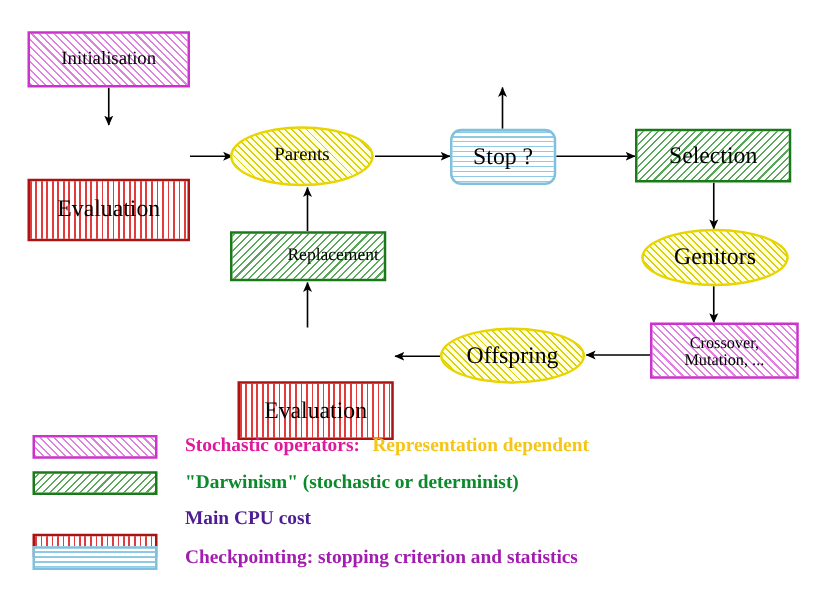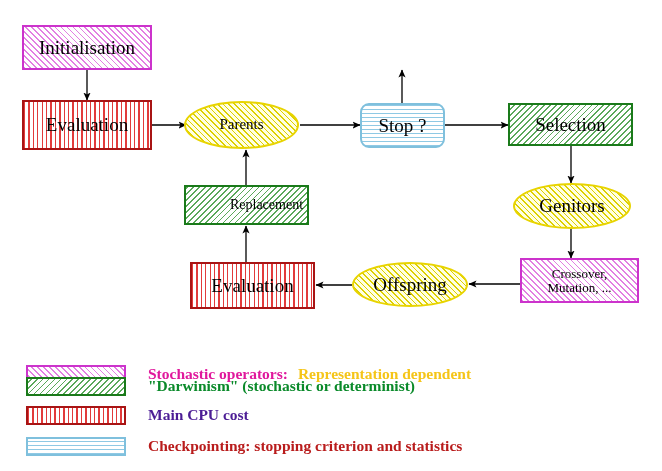--- a/index.html
+++ b/index.html
@@ -28,20 +28,21 @@
     border:2px solid #1a7a1a;
     background-color:#ffffff;
     background-image:repeating-linear-gradient(-45deg,
        #5aa85a 0px,#5aa85a 1.2px,#ffffff 1.2px,#ffffff 4.2px);
   }
   .hatch-red{
     border:2px solid #a81414;
     background-color:#ffffff;
     background-image:repeating-linear-gradient(90deg,
        #e23b3b 0px,#e23b3b 1.3px,#ffffff 1.3px,#ffffff 4.4px);
+    margin-top:43px;
   }
   .hatch-blue{
     border:2px solid #7fc0dd;
     background-color:#ffffff;
     background-image:repeating-linear-gradient(0deg,
        #8fc9e4 0px,#8fc9e4 1.1px,#ffffff 1.1px,#ffffff 4.0px);
   }
   .hatch-blue-round{ border-radius:9px; }
   .ellipse-yellow{
     border:2px solid #e8d400;
@@ -86,21 +87,21 @@
       <line x1="445" y1="125" x2="508" y2="125"></line>
       <line x1="571" y1="146" x2="571" y2="183"></line>
       <line x1="571" y1="229" x2="571" y2="258"></line>
       <line x1="520" y1="284" x2="469" y2="284"></line>
       <line x1="352" y1="285" x2="316" y2="285"></line>
       <line x1="246" y1="262" x2="246" y2="226"></line>
       <line x1="246" y1="185" x2="246" y2="150"></line>
     </g>
   </svg>
 
-  <div class="node hatch-magenta" style="left:22px;top:25px;width:130px;height:45px;font-size:19px;">Initialisation</div>
+  <div class="node hatch-magenta" style="left:22px;top:25px;width:130px;height:45px;font-size:15px;">Initialisation</div>
 
   <div class="node hatch-red" style="left:22px;top:100px;width:130px;height:50px;font-size:19px;">Evaluation</div>
 
   <div class="node ellipse-yellow" style="left:184px;top:101px;width:115px;height:48px;font-size:15px;">Parents</div>
 
 
   <div class="node hatch-blue hatch-blue-round" style="left:360px;top:103px;width:85px;height:45px;font-size:19px;">Stop ?</div>
 
   <div class="node hatch-green" style="left:508px;top:103px;width:125px;height:43px;font-size:19px;">Selection</div>
 
@@ -111,36 +112,36 @@
 
   <div class="node ellipse-yellow" style="left:352px;top:262px;width:116px;height:45px;font-size:19px;">Offspring</div>
 
   <div class="node hatch-red" style="left:190px;top:262px;width:125px;height:47px;font-size:19px;">Evaluation</div>
 
   <div class="node hatch-green" style="left:184px;top:185px;width:125px;height:40px;font-size:14px;padding-left:40px;">Replacement</div>
 
 
   <div id="legend">
 
-    <div class="legend-row" style="top:6px;margin-top:17px;">
+    <div class="legend-row" style="top:6px;">
       <span class="swatch hatch-magenta"></span>
       <span class="legend-text">
         <span style="color:#e0189c;">Stochastic operators:</span><span class="seg2" style="color:#f5c518;">Representation dependent</span>
       </span>
     </div>
 
     <div class="legend-row" style="top:35px;">
       <span class="swatch hatch-green"></span>
       <span class="legend-text" style="color:#0a8a2a;">"Darwinism" (stochastic or determinist)</span>
     </div>
 
     <div class="legend-row" style="top:64px;">
       <span class="swatch hatch-red"></span>
       <span class="legend-text" style="color:#4c1d95;">Main CPU cost</span>
     </div>
 
     <div class="legend-row" style="top:95px;">
       <span class="swatch hatch-blue"></span>
-      <span class="legend-text" style="color:#b91c1c;">Checkpointing: stopping criterion and statistics</span>
+      <span class="legend-text" style="color:#a21caf;">Checkpointing: stopping criterion and statistics</span>
     </div>
 
   </div>
 </div>
 
 </body></html>

